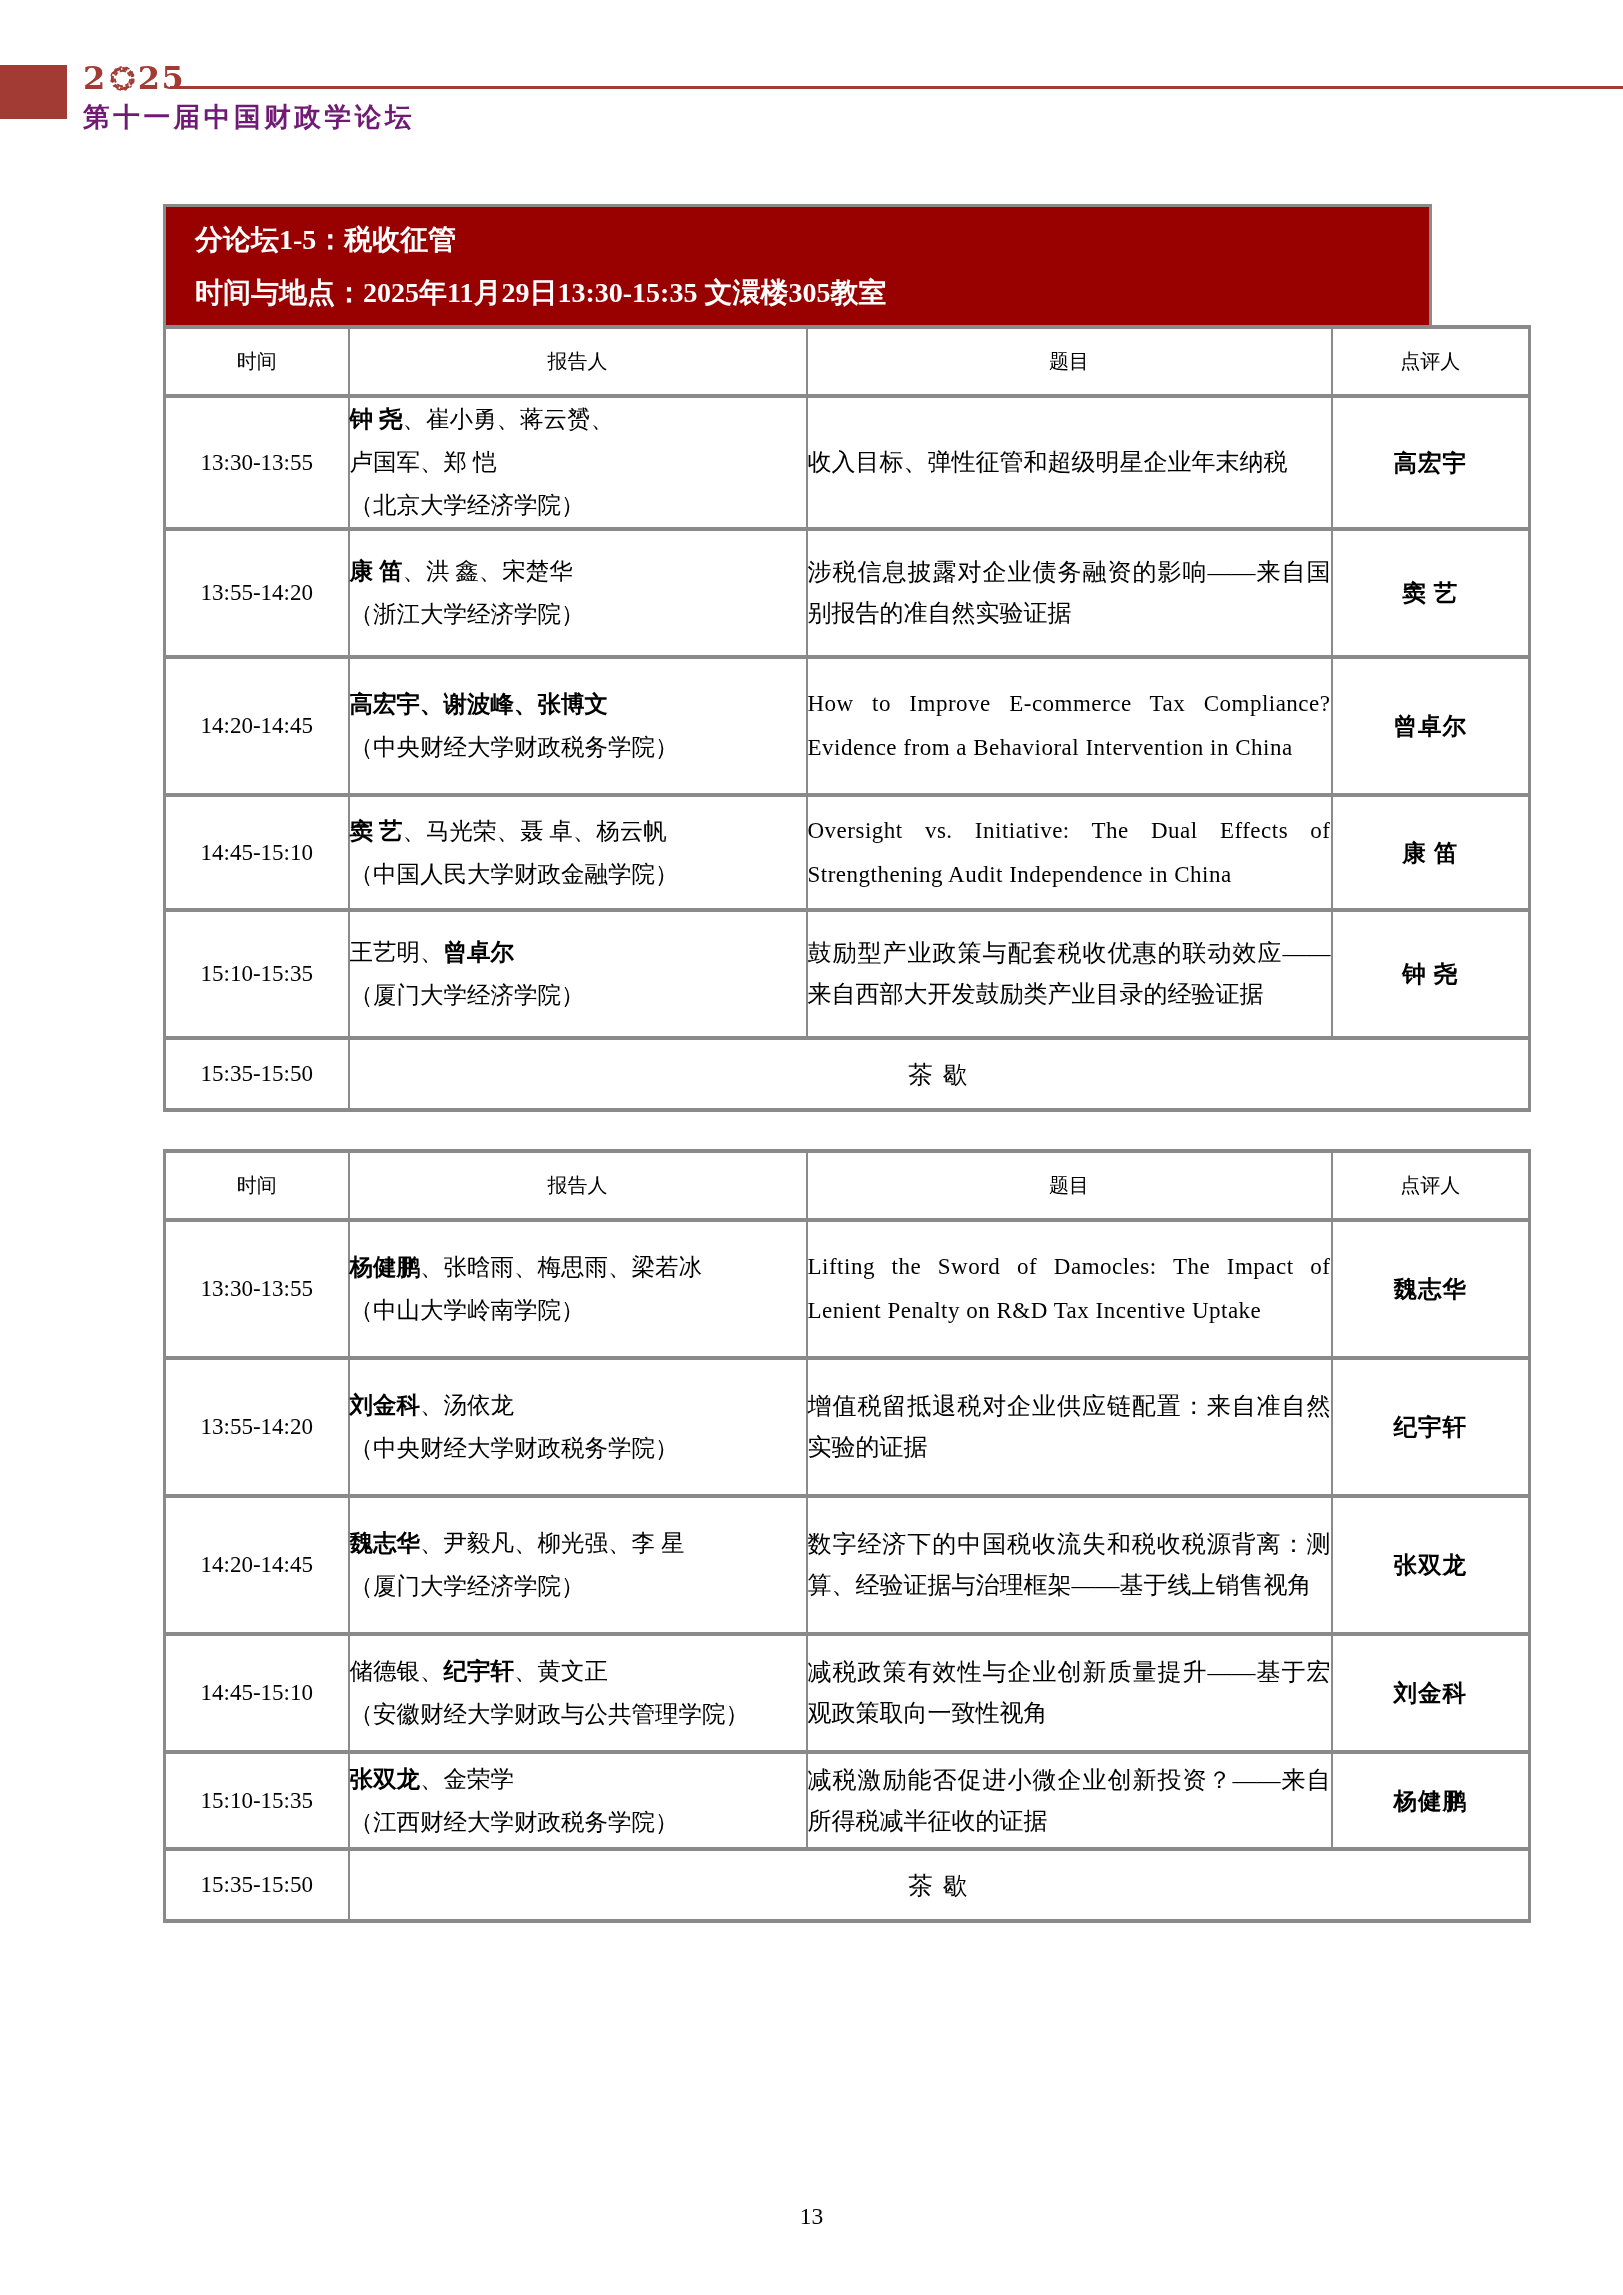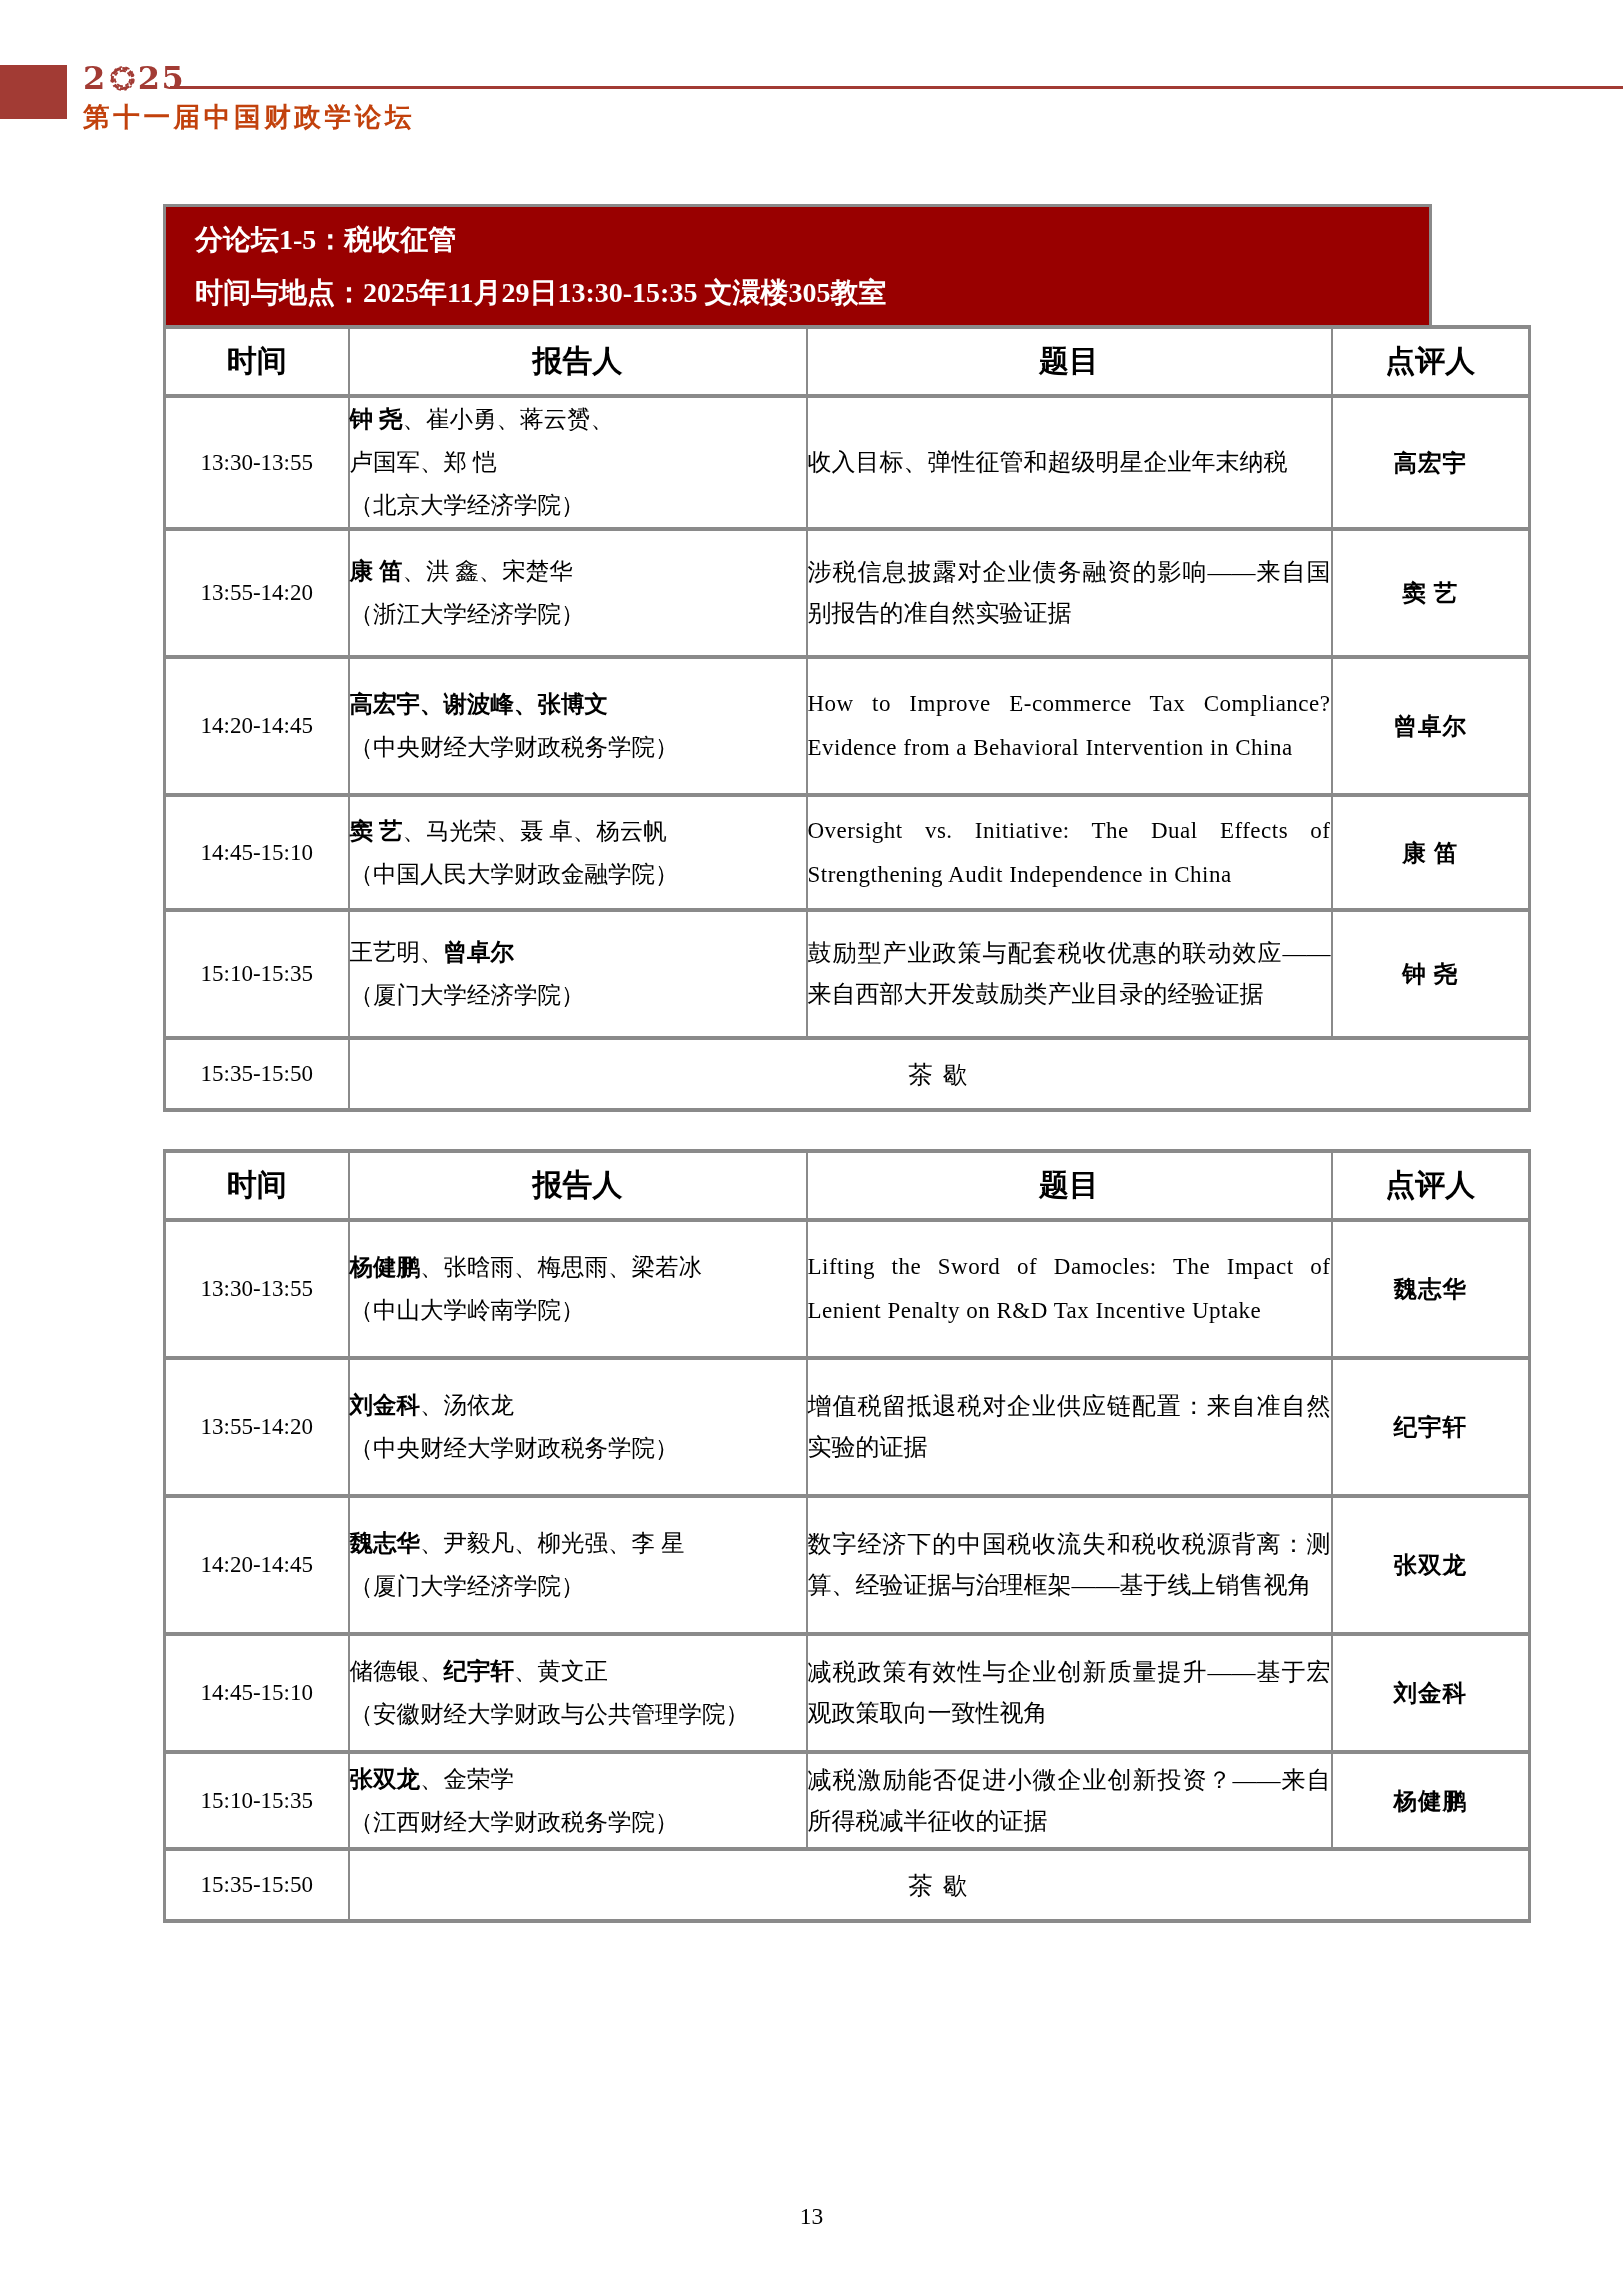--- a/index.html
+++ b/index.html
@@ -11,42 +11,42 @@
   
   .logo-rect{position:absolute;left:0;top:65px;width:67px;height:54px;background:#A23B34;}
   .logo-year{
     position:absolute;left:83px;top:62px;font-size:32px;font-weight:bold;color:#A23B34;
     font-family:"DejaVu Serif","Liberation Serif",serif;letter-spacing:1.5px;line-height:32px;
     display:flex;align-items:center;
   }
   .logo-year .swirl{display:inline-block;width:29px;height:29px;margin:0 1px;}
   .logo-rule{position:absolute;left:170px;right:0;top:86px;height:2.6px;background:#A23B34;}
   .logo-sub{
-    position:absolute;left:83px;top:99px;font-size:26.6px;font-weight:bold;color:#c2410c;
+    position:absolute;left:83px;top:99px;font-size:26.6px;font-weight:bold;color:#701a75;
     letter-spacing:3.6px;white-space:nowrap;
   }
   
   .content{position:absolute;left:163px;top:204px;width:1269px;}
   .session{margin:0 0 37px 0;}
   .band{
     background:#990000;border:3.1px solid #8A8A8A;border-bottom:none;
     color:#ffffff;font-weight:bold;font-size:28px;
     padding:6.1px 10.2px 6.1px 29px;
   }
   .band-line{line-height:53px;white-space:nowrap;}
   table.sched{
     width:100%;border-collapse:collapse;table-layout:fixed;
     border:3.1px solid #8A8A8A;background:#fff;
   }
   table.sched td,table.sched th{
     border-left:2.6px solid #8A8A8A;border-right:2.6px solid #8A8A8A;
     border-top:4.1px solid #8A8A8A;border-bottom:4.1px solid #8A8A8A;
     vertical-align:middle;padding:0;
   }
-  th.colhead{font-size:30px;font-weight:bold;text-align:center;height:65px;}
+  th.colhead{font-size:20px;font-weight:normal;text-align:center;height:65px;}
   td.time{font-size:23px;text-align:center;font-family:"Liberation Serif","DejaVu Serif",serif;margin-left:36px;}
   td.presenter{font-size:23.5px;text-align:left;padding:9.2px 4.1px;}
   td.presenter .pline{line-height:43px;}
   td.title-cell{
     font-size:24px;line-height:41px;text-align:justify;padding:8.2px 15.3px;
   }
   td.title-cell[data-lang="en"]{
     font-size:23px;letter-spacing:0.5px;line-height:44px;
     font-family:"Liberation Serif","DejaVu Serif",serif;
   }

